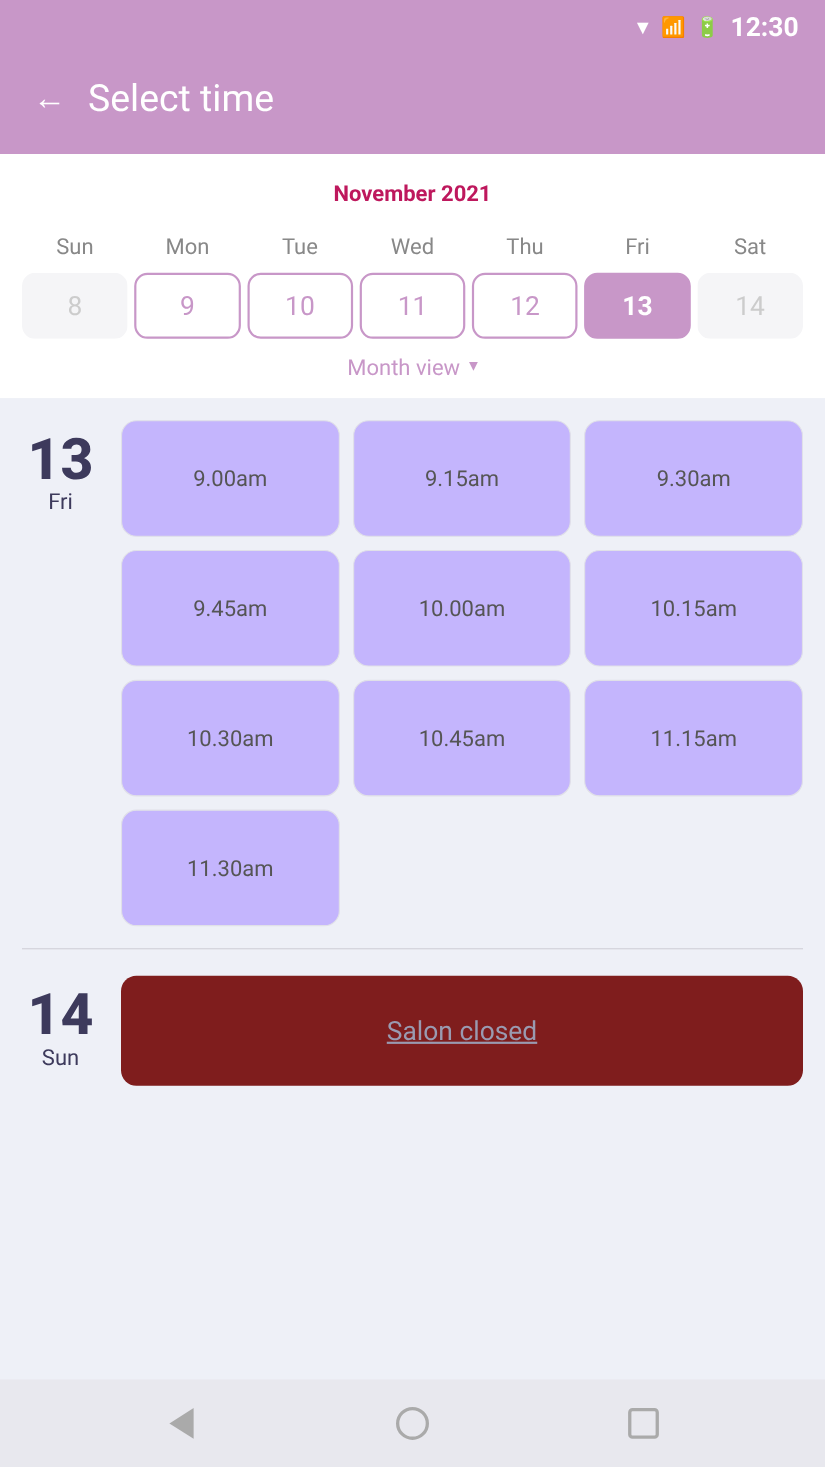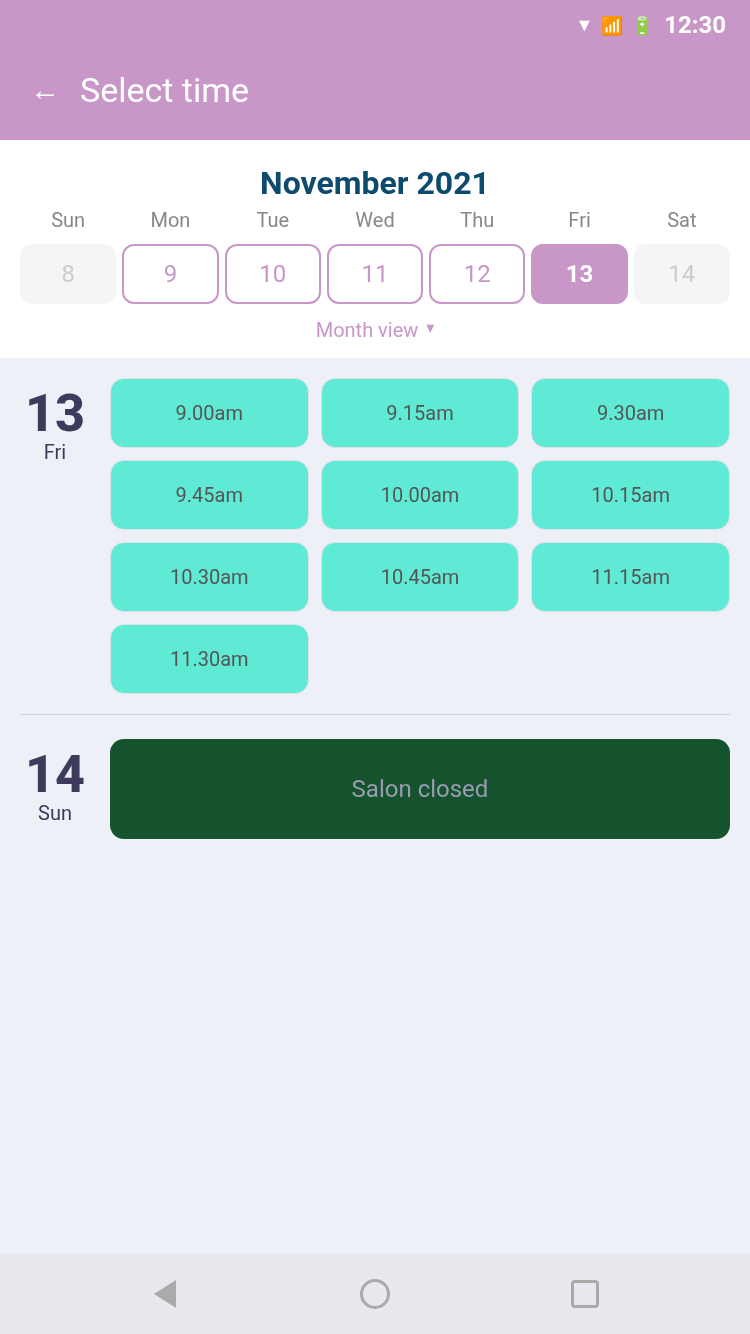--- a/index.html
+++ b/index.html
@@ -59,24 +59,24 @@
       font-weight: 400;
     }
 
     
     .calendar-section {
       background: white;
       padding: 24px 20px 16px;
     }
     .month-title {
       text-align: center;
-      font-size: 32px;
+      font-size: 20px;
       font-weight: 700;
-      color: #0c4a6e;
-      margin-bottom: 0;
+      color: #be185d;
+      margin-bottom: 18px;
     }
     .calendar-grid {
       display: grid;
       grid-template-columns: repeat(7, 1fr);
       gap: 6px;
     }
     .day-header {
       text-align: center;
       font-size: 20px;
       color: #888;
@@ -152,44 +152,45 @@
       color: #3d3a5c;
       font-weight: 400;
     }
     .time-slots-grid {
       flex: 1;
       display: grid;
       grid-template-columns: repeat(3, 1fr);
       gap: 12px;
     }
     .time-slot {
-      background: #5eead4;
+      background: #c4b5fd;
       border-radius: 14px;
-      padding: 22px 10px;
+      padding: 40px 10px;
       text-align: center;
       font-size: 20px;
       color: #555;
       cursor: pointer;
       border: 1.5px solid #e0e0e8;
     }
 
     
     .closed-block {
       display: flex;
       gap: 20px;
       margin-bottom: 20px;
     }
     .closed-slot {
       flex: 1;
-      background: #14532d;
+      background: #7f1d1d;
       border-radius: 14px;
       padding: 36px 10px;
       text-align: center;
       font-size: 24px;
       color: #9a9ab0;
+      text-decoration: underline;
     }
 
     
     .separator {
       height: 1px;
       background: #d0d0d8;
       margin: 10px 0 24px 0;
     }
 
     

